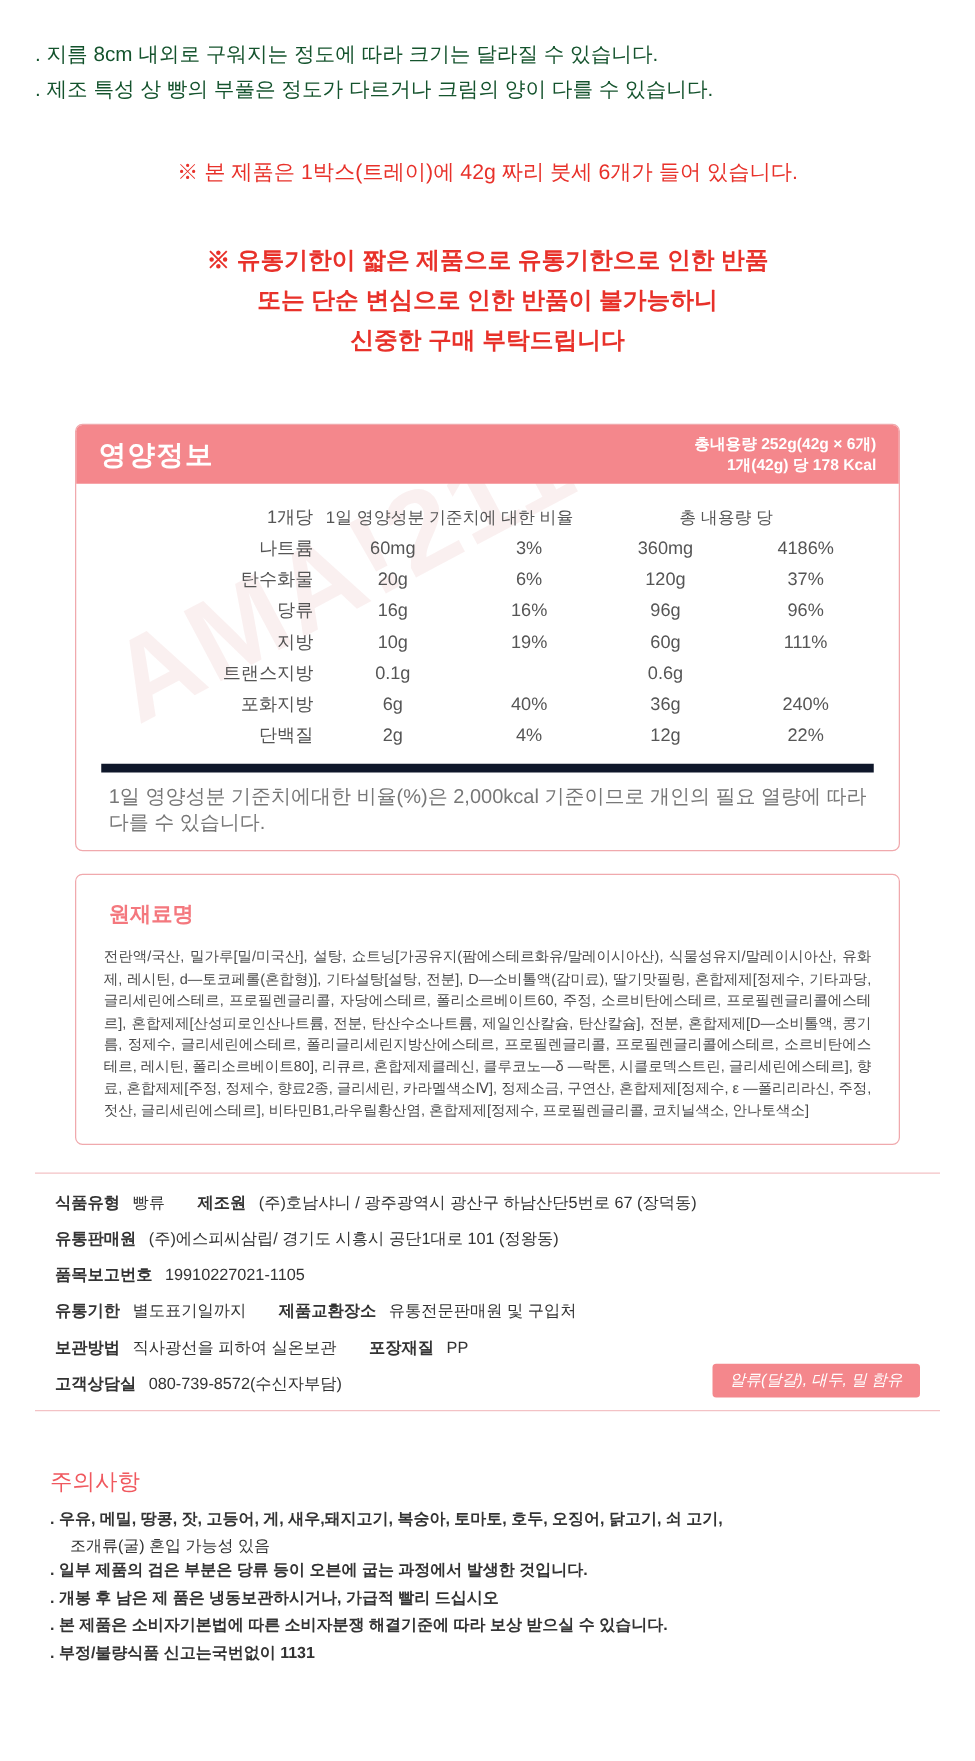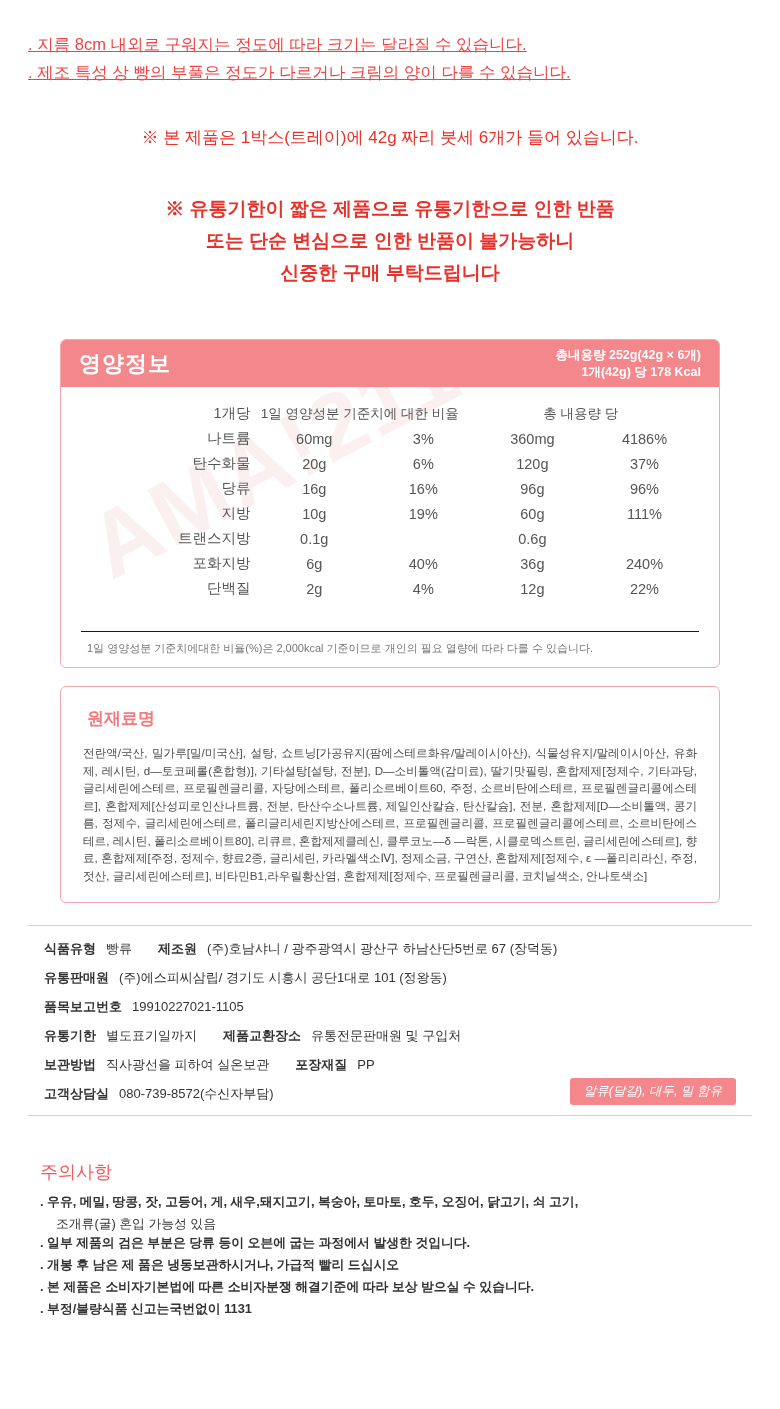--- a/index.html
+++ b/index.html
@@ -38,25 +38,24 @@
     transform: rotate(-28deg);
     letter-spacing: 2px;
     white-space: nowrap;
   }
 
   
   .top-notes {
     padding: 30px 28px 0 28px;
   }
   .note-line {
-    color: #ef4444;
+    color: #14532d;
     font-size: 16.5px;
     line-height: 28px;
     white-space: nowrap;
-    text-decoration: underline;
   }
 
   .box-note {
     text-align: center;
     color: #e8312a;
     font-size: 17px;
     margin-top: 40px;
     white-space: nowrap;
   }
 
@@ -113,24 +112,24 @@
     white-space: nowrap;
   }
   .col-name { text-align: right; width: 27%; padding-left: 14px !important; }
   .col-amt  { text-align: center; width: 21%; }
   .col-pct  { text-align: center; width: 15%; }
   .col-tamt { text-align: center; width: 21%; }
   .col-tpct { text-align: center; width: 16%; }
   .hdr td { color: #555; font-size: 13.5px; padding-bottom: 6px; }
   .hdr .col-name { font-size: 14.5px; }
   .nutri-foot {
-    border-top: 1px solid #0f172a;
-    margin: 24px 20px 0 20px;
+    border-top: 7px solid #0f172a;
+    margin: 4px 20px 0 20px;
     padding: 9px 0 11px 6px;
-    font-size: 11px;
+    font-size: 16px;
     color: #777;
   }
 
   
   .ingr {
     margin: 18px 60px 0 60px;
     border: 1px solid #f0a9ad;
     border-radius: 6px;
     padding: 16px 22px 18px 22px;
     position: relative;

